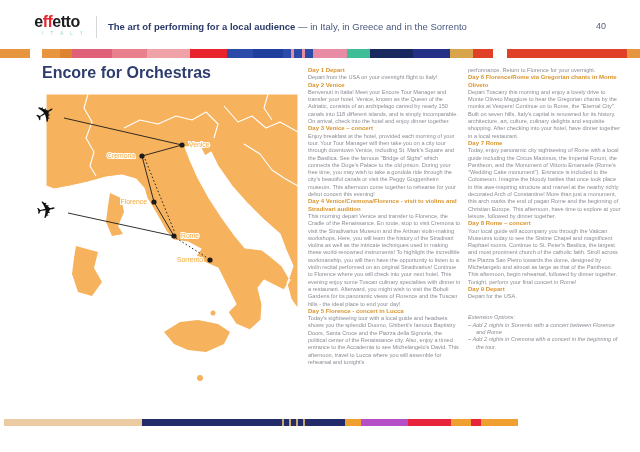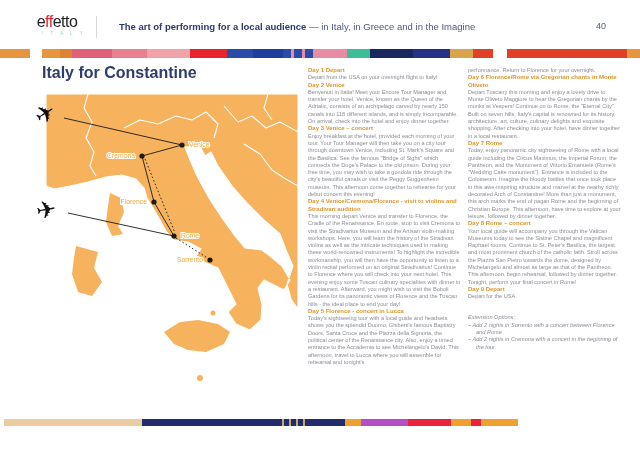--- a/index.html
+++ b/index.html
@@ -2,26 +2,26 @@
 <html><head>
 <meta charset="utf-8">
 <style>
   * { margin:0; padding:0; box-sizing:border-box; }
   html,body { width:640px; height:452px; background:#ffffff; overflow:hidden;
               font-family:"Liberation Sans", sans-serif; position:relative; }
 
   
   .header { position:absolute; top:12px; left:28px; right:28px; height:32px; }
   .logo { position:absolute; left:0; top:2px; width:58px; text-align:center; }
-  .logo-word { font-size:16px; font-weight:normal; letter-spacing:-0.5px; color:#1d1d1f; line-height:16px; }
+  .logo-word { font-size:16px; font-weight:bold; letter-spacing:-0.5px; color:#1d1d1f; line-height:16px; }
   .logo-word .ff { color:#e8232e; }
   .logo-sub { font-size:4.5px; letter-spacing:3px; color:#8fd5c5; margin-top:1px; padding-left:14px; }
   .header-divider { position:absolute; left:68px; top:4px; width:1px; height:22px; background:#d7d7d7; }
   .header-title { position:absolute; left:80px; top:9px; font-size:9.5px; color:#2b3a6b; white-space:nowrap; }
-  .header-title .bold { font-weight:bold;margin-left:11px; }
+  .header-title .bold { font-weight:bold; }
   .header-title .rest { font-weight:normal; color:#4a5880; }
   .page-num { position:absolute; right:6px; top:9px; font-size:9px; color:#55607a; }
 
   
   .stripe { position:absolute; left:0; width:640px; display:flex; }
   .stripe-top { top:49px; height:9px; }
   .stripe-bottom { top:419px; height:7px; }
   .stripe .seg { height:100%; }
 
   
@@ -47,21 +47,21 @@
 </head>
 <body>
 
 <div class="header">
   <div class="logo">
     <div class="logo-word"><span>e</span><span class="ff">ff</span><span>etto</span></div>
     <div class="logo-sub">I T A L Y</div>
   </div>
   <div class="header-divider"></div>
   <div class="header-title">
-    <span class="bold">The art of performing for a local audience </span><span class="rest">— in Italy, in Greece and in the Imagine</span>
+    <span class="bold">The art of performing for a local audience </span><span class="rest">— in Italy, in Greece and in the Sorrento</span>
   </div>
   <div class="page-num">40</div>
 </div>
 
 <div class="stripe stripe-top" id="stripe-top">
     <div class="seg" style="width: 30px; background: rgb(232, 149, 63);"></div>
     <div class="seg" style="width: 12px; background: rgb(255, 255, 255);"></div>
     <div class="seg" style="width: 18px; background: rgb(232, 149, 63);"></div>
     <div class="seg" style="width: 12px; background: rgb(222, 132, 48);"></div>
     <div class="seg" style="width: 40px; background: rgb(224, 96, 122);"></div>
@@ -79,21 +79,21 @@
     <div class="seg" style="width: 23px; background: rgb(61, 190, 150);"></div>
     <div class="seg" style="width: 43px; background: rgb(26, 40, 96);"></div>
     <div class="seg" style="width: 37px; background: rgb(36, 49, 135);"></div>
     <div class="seg" style="width: 23px; background: rgb(216, 164, 76);"></div>
     <div class="seg" style="width: 20px; background: rgb(224, 64, 40);"></div>
     <div class="seg" style="width: 14px; background: rgb(255, 255, 255);"></div>
     <div class="seg" style="width: 120px; background: rgb(224, 64, 40);"></div>
     <div class="seg" style="width: 13px; background: rgb(232, 149, 63);"></div>
   </div>
 
-<div class="page-title">Italy for Constantine</div>
+<div class="page-title">Encore for Orchestras</div>
 
 <div class="map-wrap">
 <svg width="274" height="314" viewBox="0 0 274 314">
   <g id="land">
 
     <path fill="#f6b25c" stroke="#ffffff" stroke-width="1.1" stroke-linejoin="round" d="M18,0 H270 V215 L263,205 L259,190 L265,172 L258,156 L252,140 L236,126 L220,110 L204,92 L190,72 L183,58
          L177,62 L172,52 L157,53
          L162,66 L170,84 L181,104 L194,124 L207,142 L217,154
          L234,156 L242,162 L254,172 L262,186 L256,196 L244,190 L236,186
          L230,194 L234,210 L233,226

